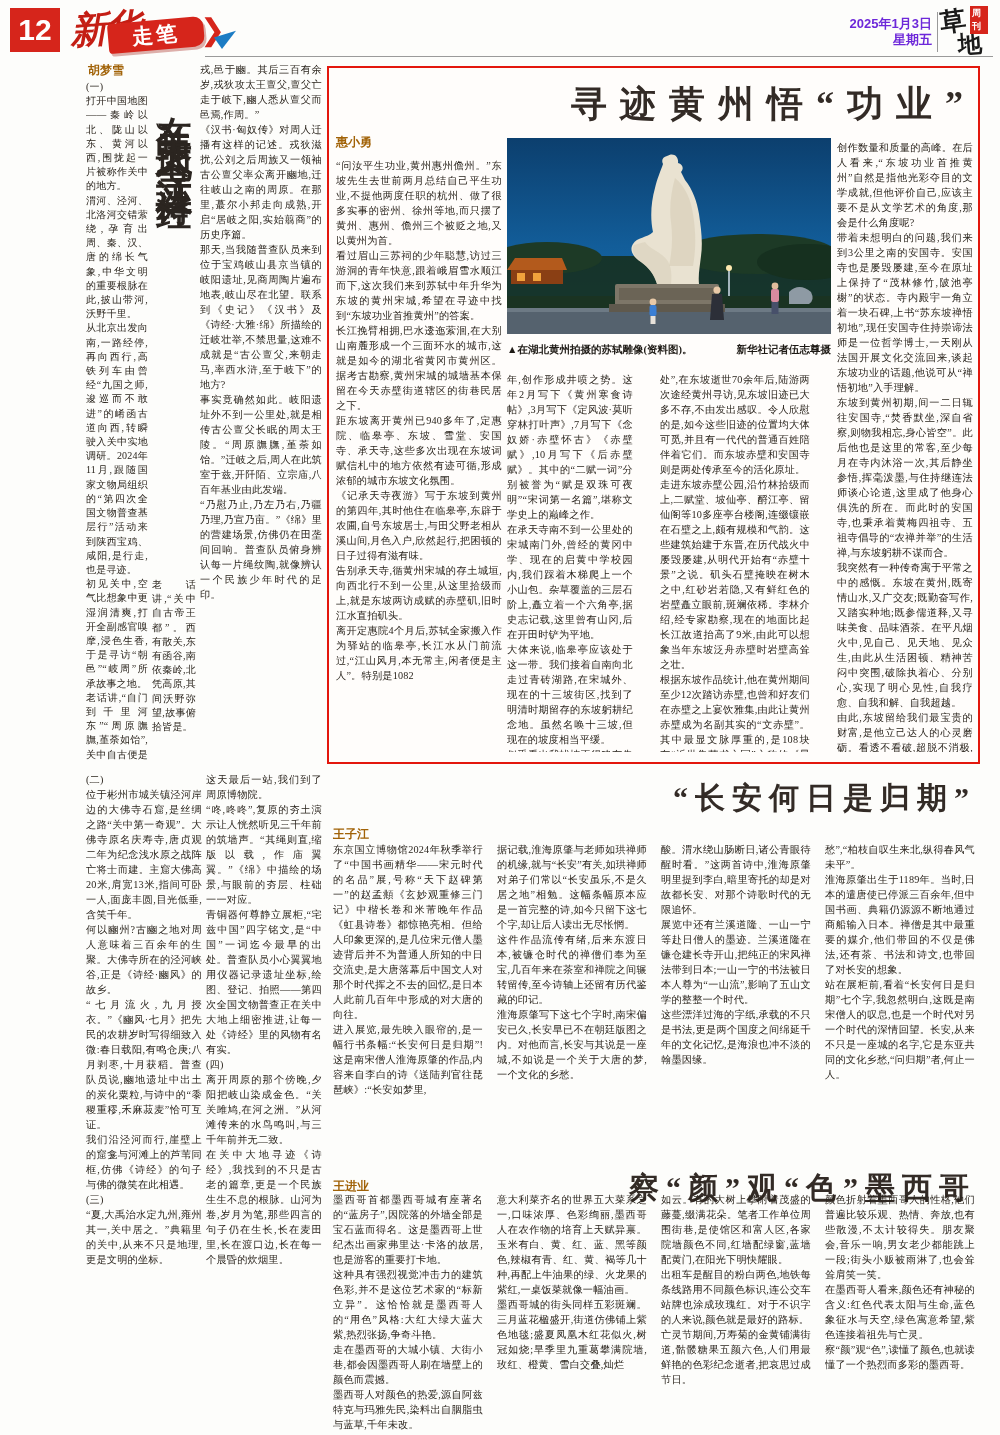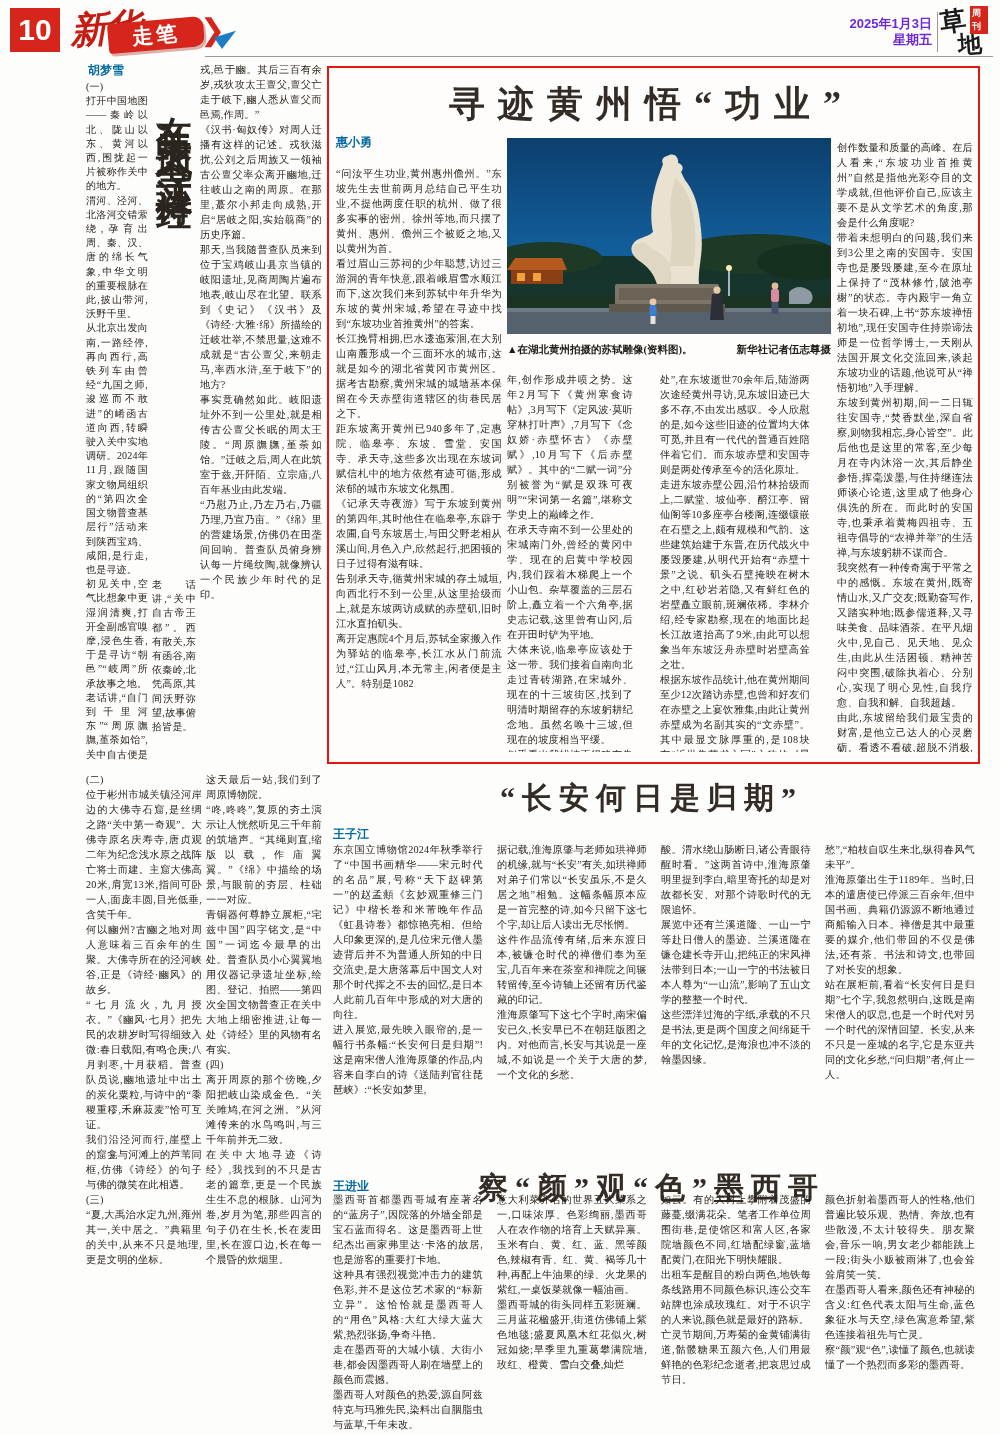--- a/index.html
+++ b/index.html
@@ -26,38 +26,38 @@
   .hdr-date{right:68px;top:16px;text-align:right;font-family:"Liberation Sans",sans-serif;
     font-weight:bold;font-size:13px;line-height:16px;color:#6d28d9;}
   .hdr-sep{right:62px;top:12px;width:1px;height:40px;background:#999;}
   .caodi{right:12px;top:4px;width:48px;height:52px;font-weight:bold;color:#1a1a1a;}
   .caodi .c1{position:absolute;left:0;top:0;font-size:26px;transform:rotate(-8deg);}
   .caodi .c2{position:absolute;left:18px;top:24px;font-size:24px;transform:rotate(-4deg);}
   .caodi .tag{position:absolute;left:30px;top:2px;background:#d6251b;color:#fff;
     font-size:9px;padding:1px 2px;font-family:"Liberation Sans",sans-serif;}
   .hdr-rule{left:205px;top:56px;width:788px;height:1px;background:#9a9a9a;}
   
-  .byline{font-weight:bold;font-size:12px;color:#0369a1;}
+  .byline{font-weight:bold;font-size:12px;color:#a16207;}
   .col{position:absolute;text-align:justify;font-size:10.2px;line-height:15px;
     letter-spacing:.2px;overflow:hidden;white-space:pre-line;color:#2a241d;}
   .col-narrow{font-size:10px;line-height:14.2px;}
   .vtitle{writing-mode:vertical-rl;font-size:36px;font-weight:bold;color:#2b2520;
     letter-spacing:7px;line-height:48px;}
-  .headline{font-weight:bold;color:#332b26;text-align:center;white-space:nowrap;}
+  .headline{font-weight:bold;color:#332b26;text-align:right;white-space:nowrap;}
   .h-main{font-size:36px;letter-spacing:13px;}
   .h-sub{font-size:30px;letter-spacing:7px;}
   .redbox{border:2.5px solid #e3170d;background:#fffdfb;}
   .caption{font-size:10.5px;font-weight:bold;color:#1e1a15;display:flex;justify-content:space-between;text-align:right;}
   .caption .credit{font-family:"Liberation Sans",sans-serif;font-weight:bold;}
   .photo-frame{overflow:hidden;background:#0d4676;}
 </style>
 </head>
 <body>
 
-<div class="abs pagenum">10</div>
+<div class="abs pagenum">12</div>
 <div class="abs mast-xinhua">新华</div>
 <div class="abs mast-ribbon">
     <span>走笔</span>
   </div>
 <div class="abs mast-curl">❯</div>
 <div class="abs pen"></div>
 <div class="abs hdr-date">
   <div>2025年1月3日</div>
   <div>星期五</div>
 </div>
@@ -95,21 +95,21 @@
 <div class="abs col" style="left:206px;top:772px;width:116px;height:658px;">这天最后一站,我们到了周原博物院。
 “咚,咚咚”,复原的夯土演示让人恍然听见三千年前的筑墙声。“其绳则直,缩版以载,作庙翼翼。”《绵》中描绘的场景,与眼前的夯层、柱础一一对应。
 青铜器何尊静立展柜,“宅兹中国”四字铭文,是“中国”一词迄今最早的出处。普查队员小心翼翼地用仪器记录遗址坐标,绘图、登记、拍照——第四次全国文物普查正在关中大地上细密推进,让每一处《诗经》里的风物有名有实。
 (四)
 离开周原的那个傍晚,夕阳把岐山染成金色。“关关雎鸠,在河之洲。”从河滩传来的水鸟鸣叫,与三千年前并无二致。
 在关中大地寻迹《诗经》,我找到的不只是古老的篇章,更是一个民族生生不息的根脉。山河为卷,岁月为笔,那些四言的句子仍在生长,长在麦田里,长在渡口边,长在每一个晨昏的炊烟里。</div>
 
 <div class="abs redbox" style="left:327px;top:66px;width:649px;height:694px;"></div>
 <div class="abs headline h-main" style="left:327px;top:80px;width:649px;">寻迹黄州悟“功业”</div>
 <div class="abs byline" style="left:336px;top:134px;text-align:right;">惠小勇</div>
-<div class="abs col" style="left:336px;top:166px;width:166px;height:594px;">“问汝平生功业,黄州惠州儋州。”东坡先生去世前两月总结自己平生功业,不提他两度任职的杭州、做了很多实事的密州、徐州等地,而只摆了黄州、惠州、儋州三个被贬之地,又以黄州为首。
+<div class="abs col" style="left:336px;top:158px;width:166px;height:594px;">“问汝平生功业,黄州惠州儋州。”东坡先生去世前两月总结自己平生功业,不提他两度任职的杭州、做了很多实事的密州、徐州等地,而只摆了黄州、惠州、儋州三个被贬之地,又以黄州为首。
 看过眉山三苏祠的少年聪慧,访过三游洞的青年快意,跟着峨眉雪水顺江而下,这次我们来到苏轼中年升华为东坡的黄州宋城,希望在寻迹中找到“东坡功业首推黄州”的答案。
 长江挽臂相拥,巴水逶迤萦洄,在大别山南麓形成一个三面环水的城市,这就是如今的湖北省黄冈市黄州区。据考古勘察,黄州宋城的城墙基本保留在今天赤壁街道辖区的街巷民居之下。
 距东坡离开黄州已940多年了,定惠院、临皋亭、东坡、雪堂、安国寺、承天寺,这些多次出现在东坡词赋信札中的地方依然有迹可循,形成浓郁的城市东坡文化氛围。
 《记承天寺夜游》写于东坡到黄州的第四年,其时他住在临皋亭,东辟于农圃,自号东坡居士,与田父野老相从溪山间,月色入户,欣然起行,把困顿的日子过得有滋有味。
 告别承天寺,循黄州宋城的存土城垣,向西北行不到一公里,从这里拾级而上,就是东坡两访成赋的赤壁矶,旧时江水直拍矶头。
 离开定惠院4个月后,苏轼全家搬入作为驿站的临皋亭,长江水从门前流过,“江山风月,本无常主,闲者便是主人”。特别是1082</div>
 
 <div class="abs photo-frame" style="left:507px;top:138px;width:324px;height:196px;">
   <svg width="324" height="196" viewBox="0 0 324 196">
     <defs>

